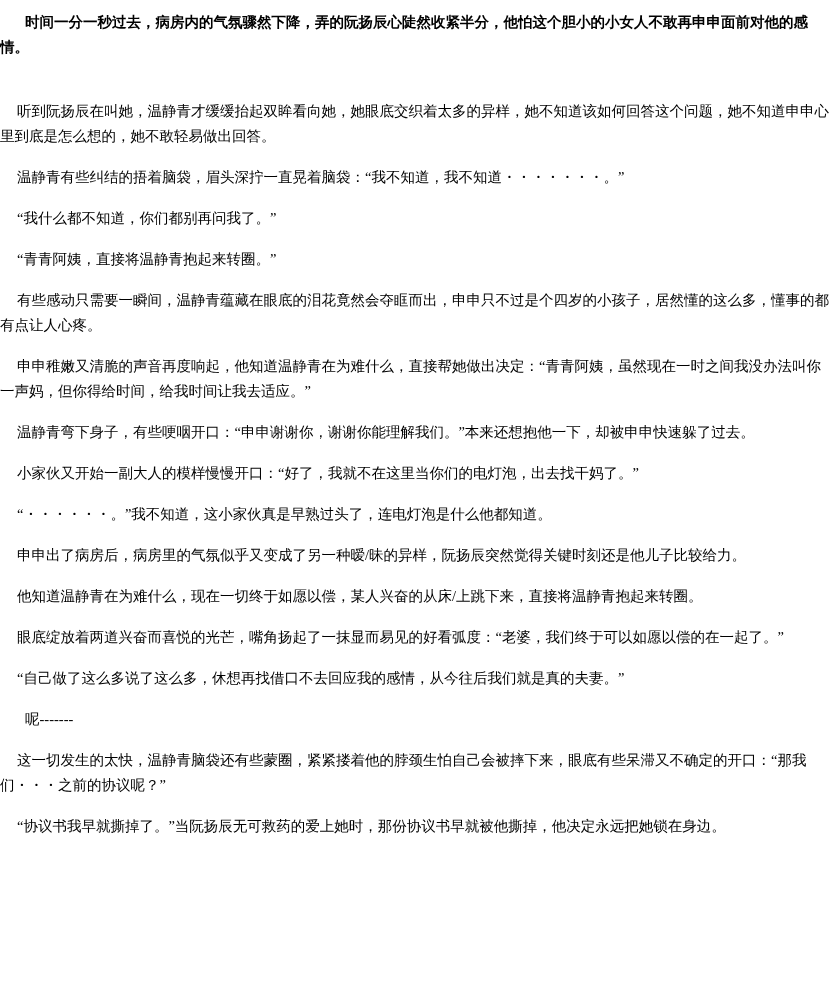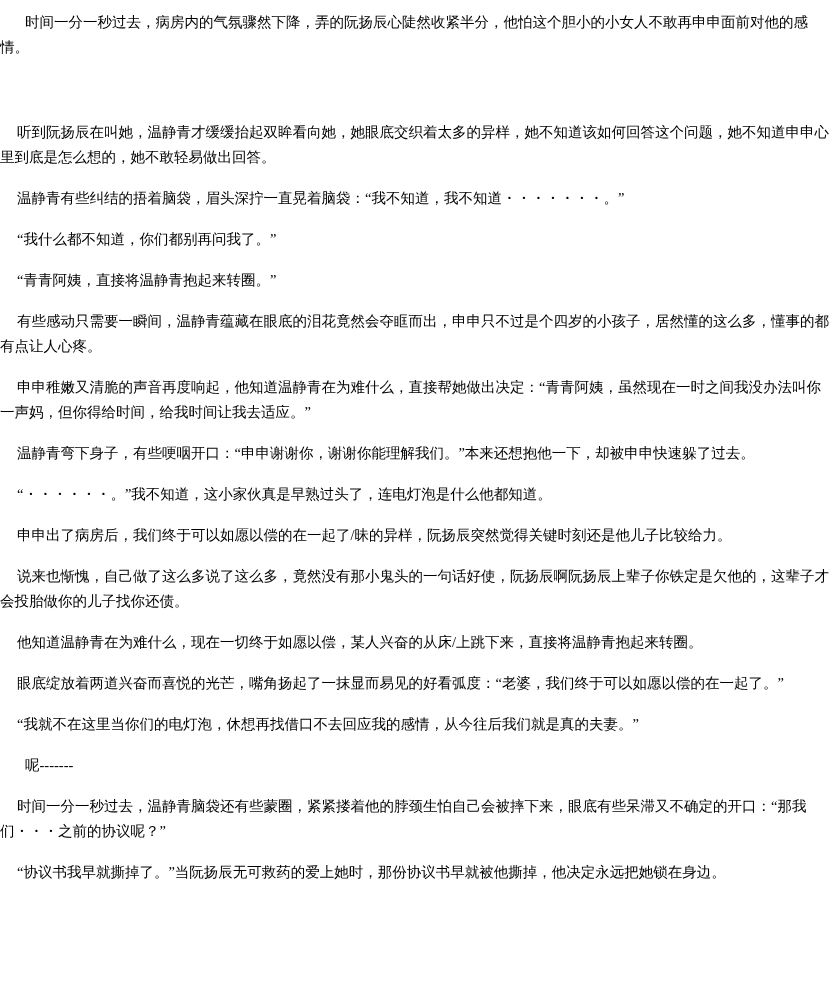--- a/index.html
+++ b/index.html
@@ -23,39 +23,40 @@
       font-size: 14.5px;
       line-height: 25px;
       color: #000000;
       text-indent: 17px;
       word-break: break-all;
     }
     p.para.indent-lg {
       text-indent: 25px;
     }
     p.para.gap-after {
-      margin-bottom: 60px;
+      margin-bottom: 39px;
+      font-weight: bold;
     }
   </style>
 </head>
 <body>
 
 <div class="doc">
   <div id="paragraph-list">
       <p class="para indent-lg gap-after">时间一分一秒过去，病房内的气氛骤然下降，弄的阮扬辰心陡然收紧半分，他怕这个胆小的小女人不敢再申申面前对他的感情。</p>
       <p class="para">听到阮扬辰在叫她，温静青才缓缓抬起双眸看向她，她眼底交织着太多的异样，她不知道该如何回答这个问题，她不知道申申心里到底是怎么想的，她不敢轻易做出回答。</p>
       <p class="para">温静青有些纠结的捂着脑袋，眉头深拧一直晃着脑袋：“我不知道，我不知道・・・・・・・。”</p>
       <p class="para">“我什么都不知道，你们都别再问我了。”</p>
       <p class="para">“青青阿姨，直接将温静青抱起来转圈。”</p>
       <p class="para">有些感动只需要一瞬间，温静青蕴藏在眼底的泪花竟然会夺眶而出，申申只不过是个四岁的小孩子，居然懂的这么多，懂事的都有点让人心疼。</p>
       <p class="para">申申稚嫩又清脆的声音再度响起，他知道温静青在为难什么，直接帮她做出决定：“青青阿姨，虽然现在一时之间我没办法叫你一声妈，但你得给时间，给我时间让我去适应。”</p>
       <p class="para">温静青弯下身子，有些哽咽开口：“申申谢谢你，谢谢你能理解我们。”本来还想抱他一下，却被申申快速躲了过去。</p>
+      <p class="para">小家伙又开始一副大人的模样慢慢开口：“好了，我就不在这里当你们的电灯泡，出去找干妈了。”</p>
       <p class="para">“・・・・・・。”我不知道，这小家伙真是早熟过头了，连电灯泡是什么他都知道。</p>
-      <p class="para">申申出了病房后，我们终于可以如愿以偿的在一起了/昧的异样，阮扬辰突然觉得关键时刻还是他儿子比较给力。</p>
-      <p class="para">说来也惭愧，自己做了这么多说了这么多，竟然没有那小鬼头的一句话好使，阮扬辰啊阮扬辰上辈子你铁定是欠他的，这辈子才会投胎做你的儿子找你还债。</p>
+      <p class="para">申申出了病房后，病房里的气氛似乎又变成了另一种暧/昧的异样，阮扬辰突然觉得关键时刻还是他儿子比较给力。</p>
       <p class="para">他知道温静青在为难什么，现在一切终于如愿以偿，某人兴奋的从床/上跳下来，直接将温静青抱起来转圈。</p>
       <p class="para">眼底绽放着两道兴奋而喜悦的光芒，嘴角扬起了一抹显而易见的好看弧度：“老婆，我们终于可以如愿以偿的在一起了。”</p>
-      <p class="para">“我就不在这里当你们的电灯泡，休想再找借口不去回应我的感情，从今往后我们就是真的夫妻。”</p>
+      <p class="para">“自己做了这么多说了这么多，休想再找借口不去回应我的感情，从今往后我们就是真的夫妻。”</p>
       <p class="para indent-lg">呢-------</p>
-      <p class="para">时间一分一秒过去，温静青脑袋还有些蒙圈，紧紧搂着他的脖颈生怕自己会被摔下来，眼底有些呆滞又不确定的开口：“那我们・・・之前的协议呢？”</p>
+      <p class="para">这一切发生的太快，温静青脑袋还有些蒙圈，紧紧搂着他的脖颈生怕自己会被摔下来，眼底有些呆滞又不确定的开口：“那我们・・・之前的协议呢？”</p>
       <p class="para">“协议书我早就撕掉了。”当阮扬辰无可救药的爱上她时，那份协议书早就被他撕掉，他决定永远把她锁在身边。</p>
     </div>
 </div>
 
 </body></html>

